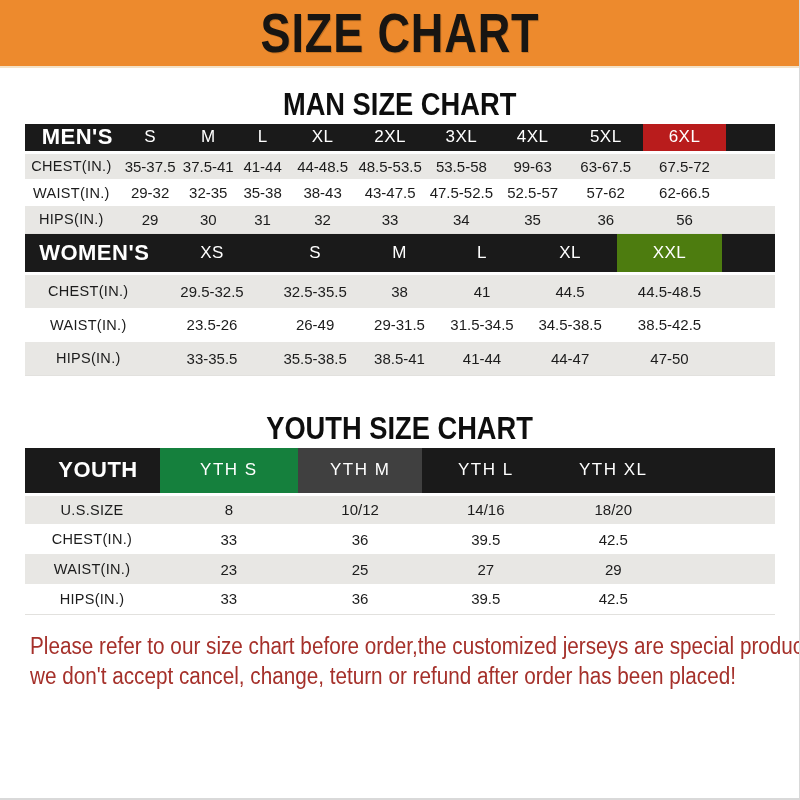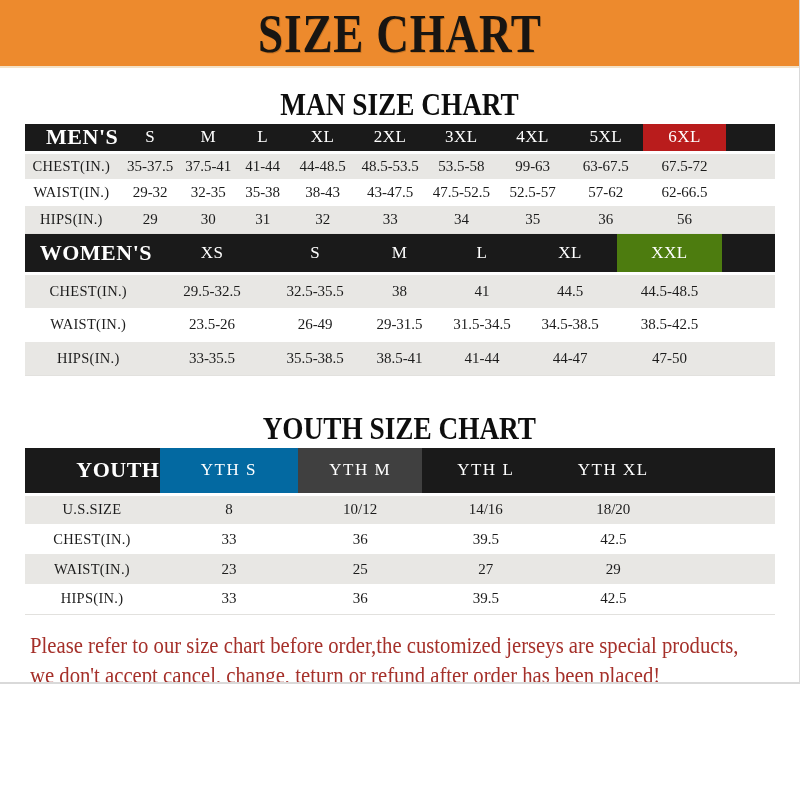--- a/index.html
+++ b/index.html
@@ -1,23 +1,23 @@
 <!DOCTYPE html>
 <html><head>
 <meta charset="utf-8">
 <style>
   * { margin: 0; padding: 0; box-sizing: border-box; }
   html, body { background: #ffffff; }
   .page {
     position: relative;
     width: 800px;
-    height: 684px;
+    height: 800px;
     overflow: hidden;
     background: #ffffff;
-    font-family: Liberation Serif, serif;
+    font-family: Liberation Sans, sans-serif;
     border-right: 1px solid #d9d9d9;
     border-bottom: 2px solid #d9d9d9;
   }
 
   
   .banner {
     height: 68px;
     display: flex;
     align-items: center;
     justify-content: center;
@@ -63,21 +63,21 @@
   .table-women { margin-top: 14px; }
   .table-youth { margin-top: 10px; }
 
   .size-table th {
     background: #1a1a1a;
     color: #ffffff;
     border-bottom: 3px solid #ffffff;
     vertical-align: middle;
   }
   .size-table th.tbl-label {
-    text-align: right;
+    text-align: center;
     padding-left: 12px;
     font-size: 22px;
     font-weight: bold;
     letter-spacing: 0.5px;
   }
   .size-table th.col-h {
     text-align: center;
     font-weight: normal;
     font-size: 17px;
     letter-spacing: 0.5px;
@@ -269,21 +269,21 @@
           <col style="width: 18%;">
           <col style="width: 18.5%;">
           <col style="width: 16.5%;">
           <col style="width: 17%;">
           <col style="width: 17%;">
           <col style="width: 13%;">
         </colgroup>
         <thead>
           <tr>
             <th class="tbl-label" style="background: rgb(26, 26, 26);">YOUTH</th>
-            <th class="col-h" style="background: #0369a1;">YTH S</th>
+            <th class="col-h" style="background: #15803d;">YTH S</th>
             <th class="col-h" style="background: #404040;">YTH M</th>
             <th class="col-h" style="background: rgb(26, 26, 26);">YTH L</th>
             <th class="col-h" style="background: rgb(26, 26, 26);">YTH XL</th>
             <th style="background: rgb(26, 26, 26);"></th>
           </tr>
         </thead>
         <tbody>
           <tr class="row-shaded" style="background: rgb(232, 231, 228);">
             <td class="row-label">U.S.SIZE</td>
             <td class="cell">8</td>

